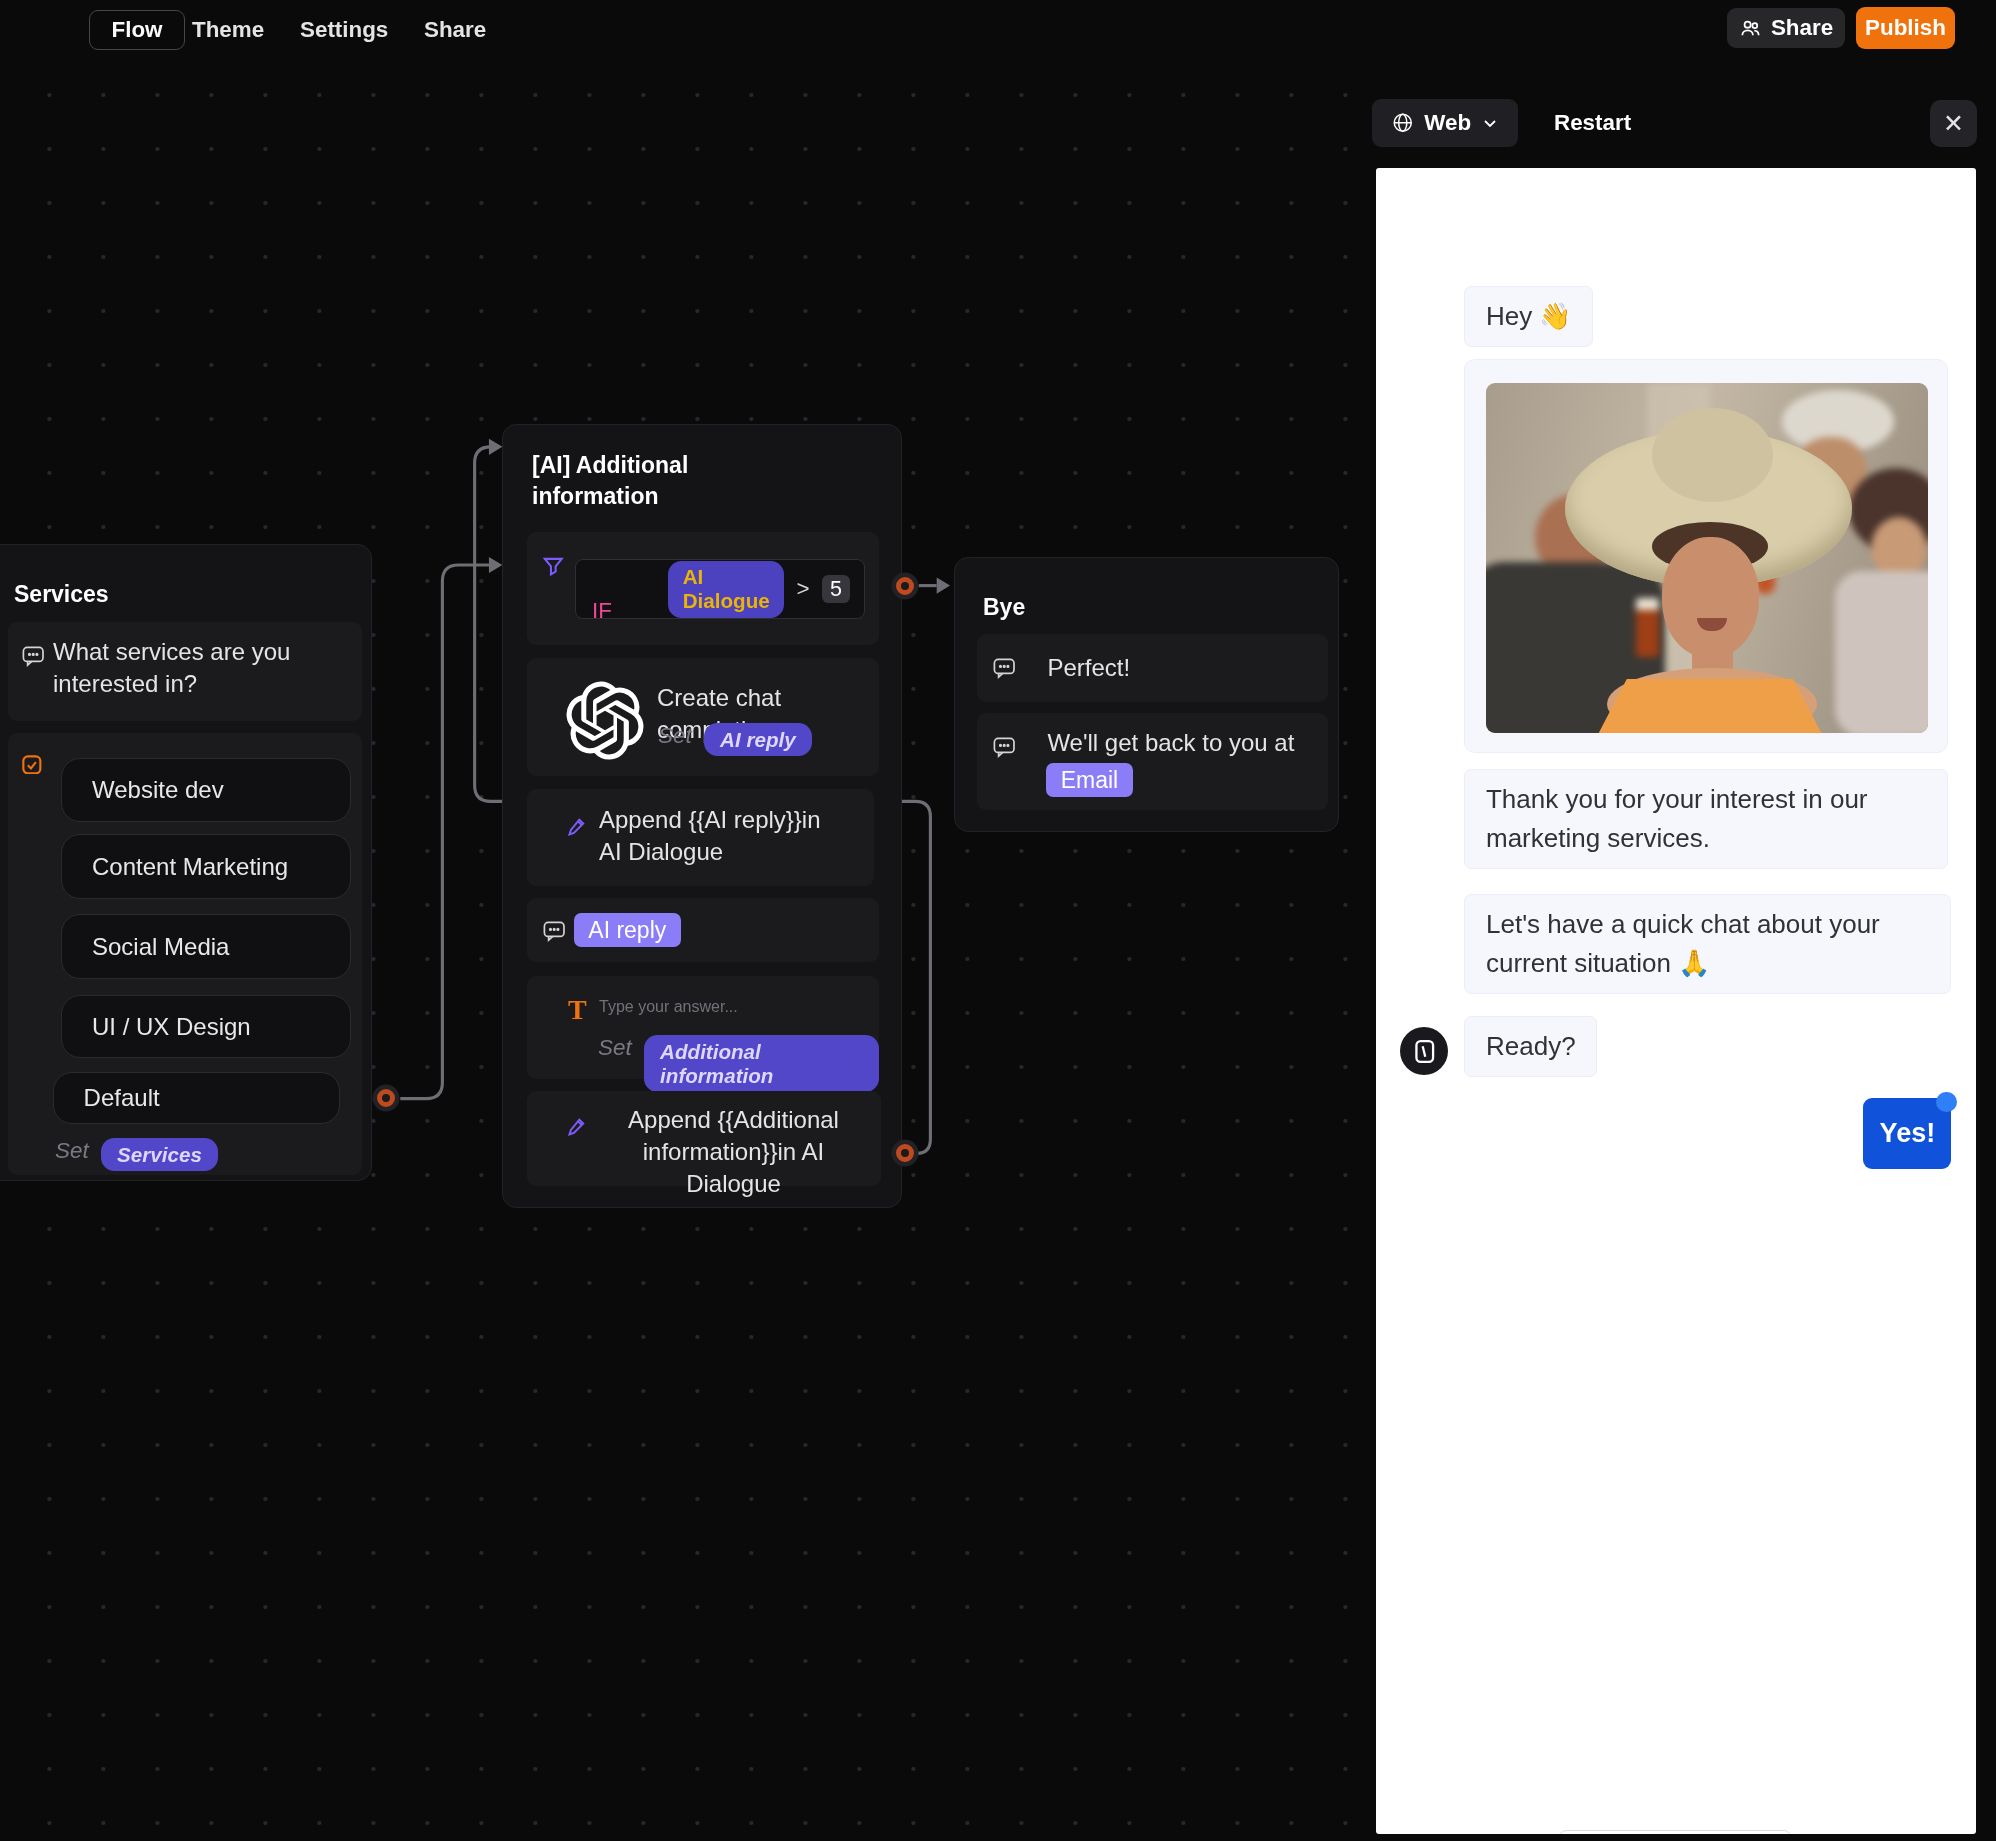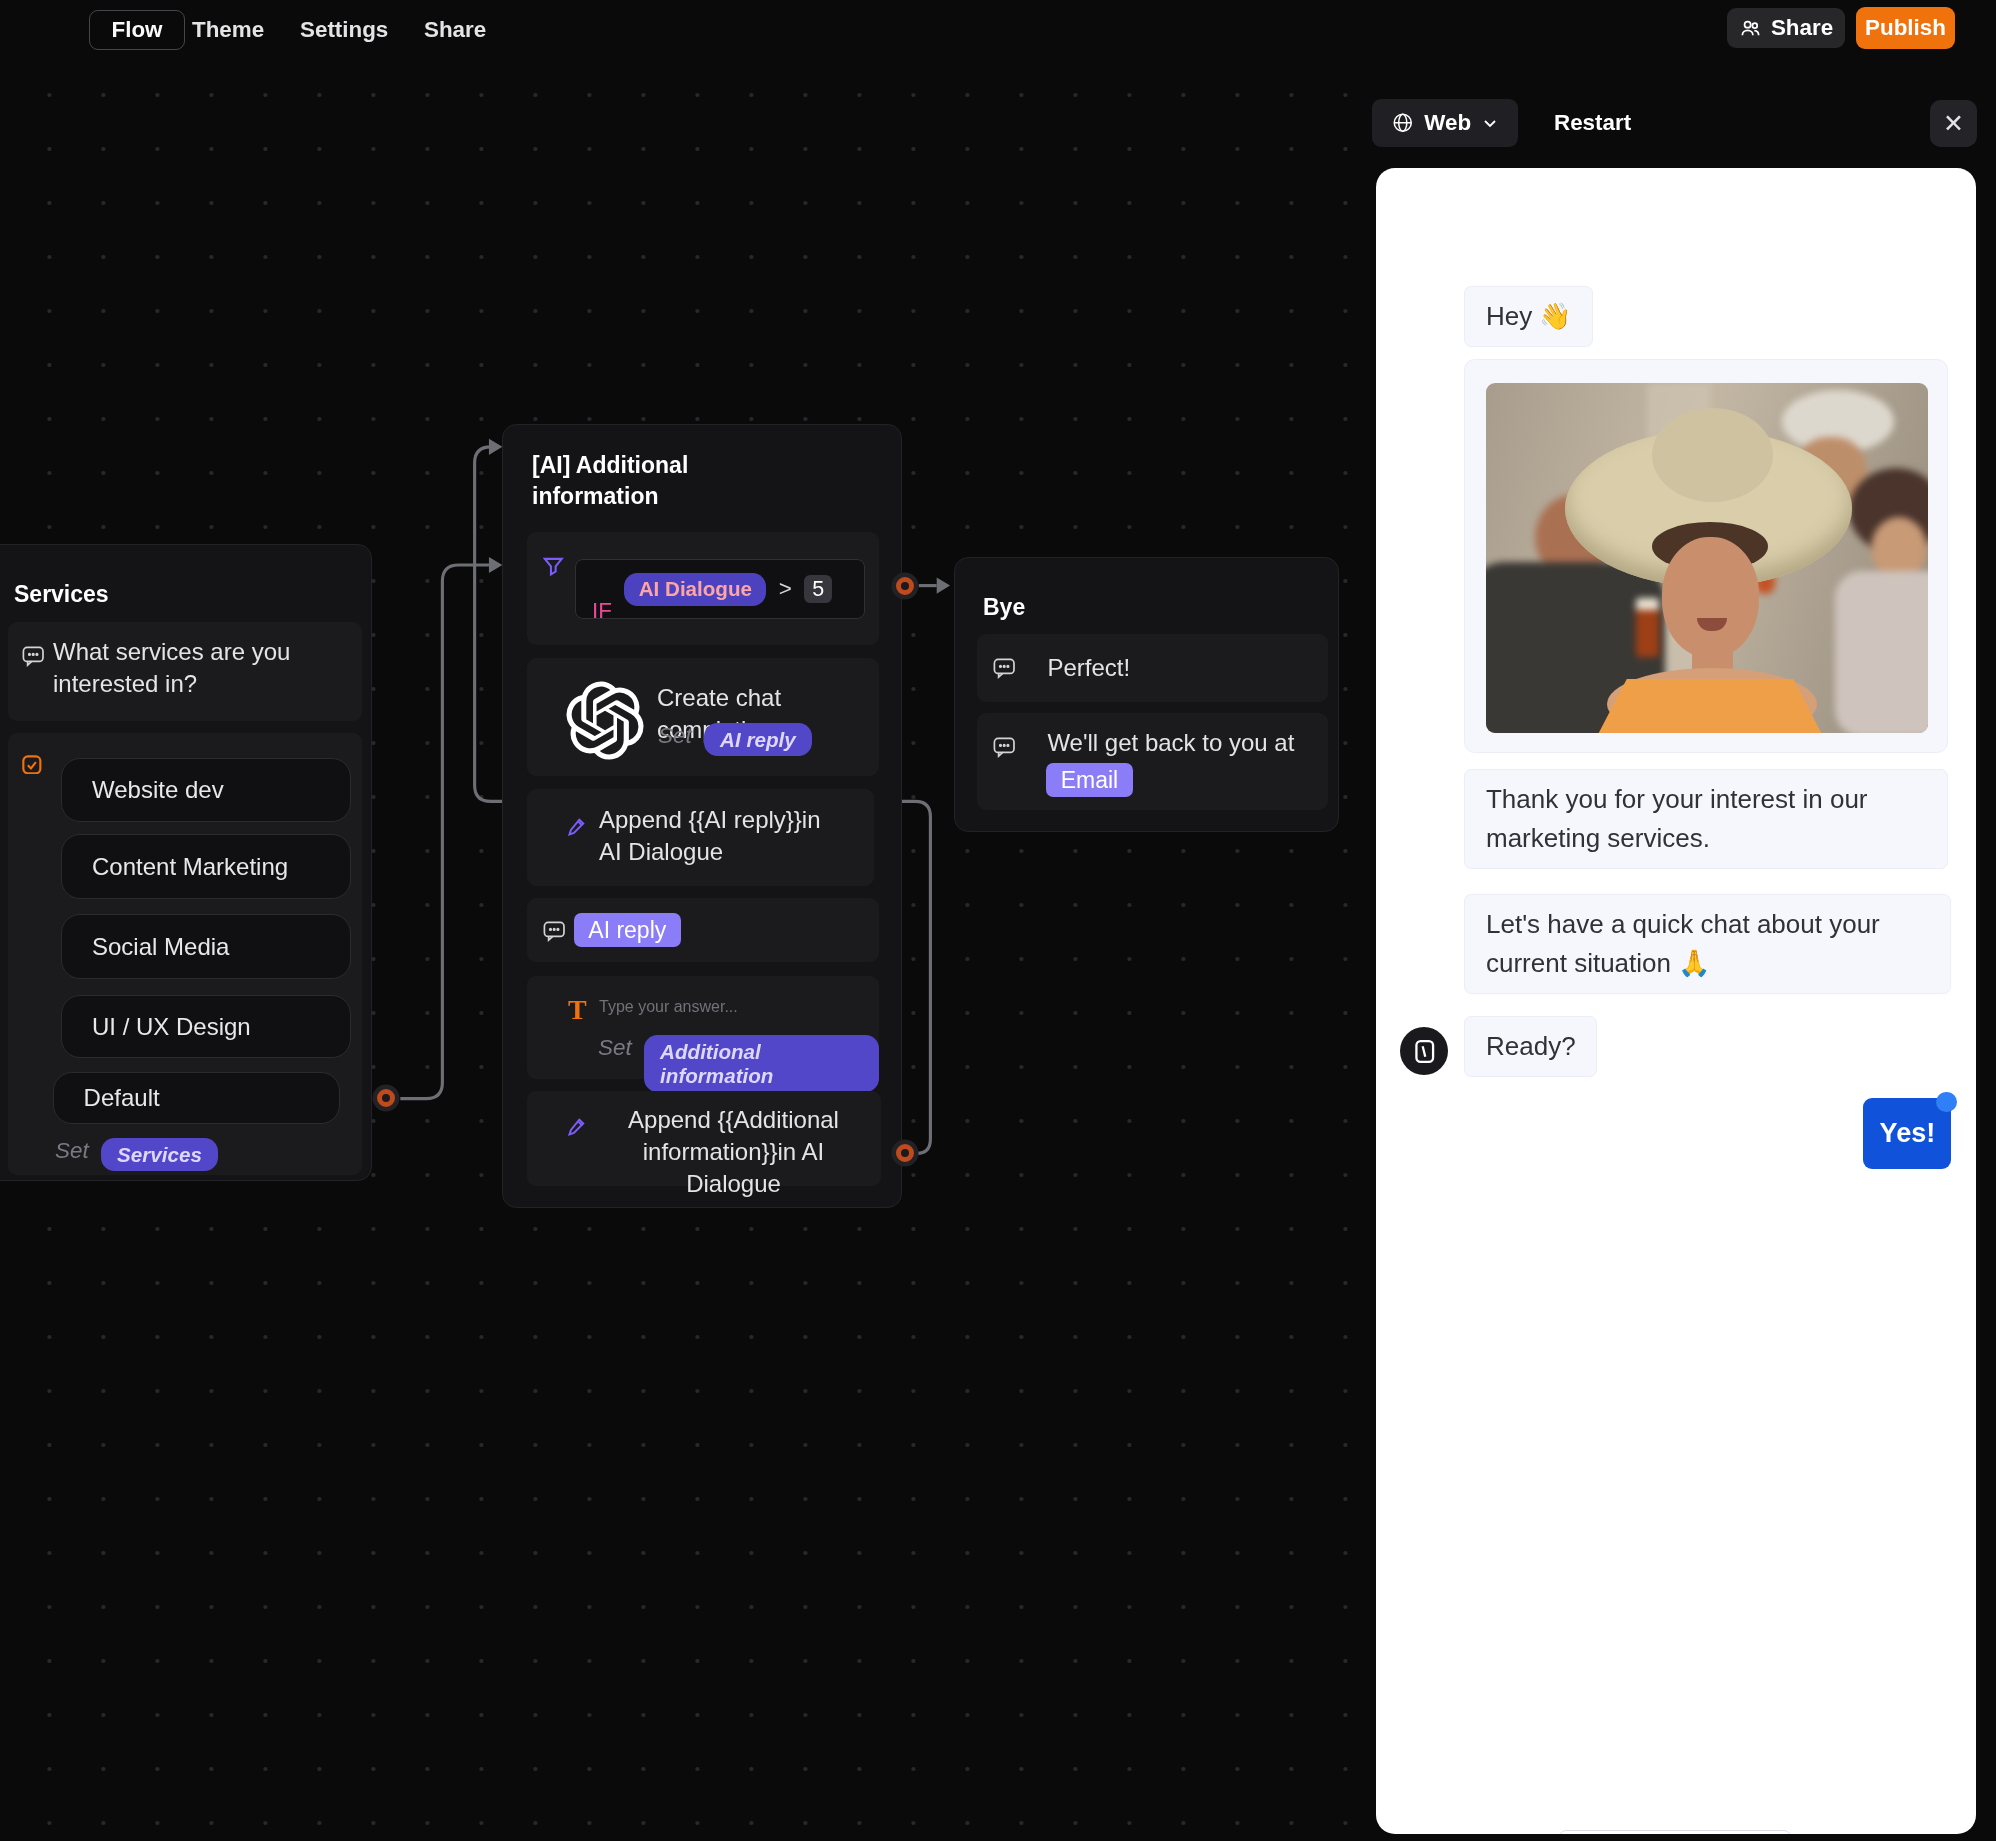--- a/index.html
+++ b/index.html
@@ -24,28 +24,28 @@
   .ghost-text { color:#71717a; font-size:16px; }
   .flow-btn { position:absolute; left:53px; width:290px; background:#101012; border:0.9px solid #2b2b2f; border-radius:19px; display:flex; align-items:center; padding-left:30px; color:#e8e8ea; font-size:24px; }
   .set-row { position:absolute; display:flex; gap:12.5px; }
   .set-label { color:#7a7a84; font-size:22.4px; font-style:italic; }
   .badge-deep { background:#5246c9; color:#ddd8ff; font-size:20.6px; font-weight:700; font-style:italic; border-radius:13.4px; padding:4.5px 16px; }
   .badge-light { background:#8b7cf8; color:#fff; font-size:23px; border-radius:7.2px; padding:3.6px 14.3px; }
   .chip-dark { background:#36363c; color:#fff; font-size:21.5px; border-radius:6.3px; padding:1.8px 8px; }
   .port { position:absolute; width:18px; height:18px; border-radius:50%; background:#1b1b1d; border:5.4px solid #bf4a1e; box-shadow:0 0 0 4.5px #222226; z-index:3; }
 
   .if-box { position:absolute; background:#101012; border:0.9px solid #2f2f34; border-radius:8px; display:flex; align-items:center; gap:12.5px; padding:0 16px; }
-  .if-badge { background:#4c42c0; color:#fca5a5; font-size:20.6px; font-weight:700; border-radius:13.4px; padding:4.5px 14.3px; }
+  .if-badge { background:#4c42c0; color:#eab308; font-size:20.6px; font-weight:700; border-radius:13.4px; padding:4.5px 14.3px;margin-left:44px; }
 
   
   .preview-overlay { position:absolute; left:1363px; top:59px; width:633px; height:1782px; background:#0a0a0b; z-index:11; }
   .web-btn { position:absolute; left:9px; top:40px; width:146px; height:48px; background:#202024; border-radius:9px; display:flex; align-items:center; justify-content:center; gap:10.7px; color:#fff; font-size:22.4px; font-weight:700; }
   .restart-btn { position:absolute; left:191px; top:40px; height:48px; display:flex; align-items:center; color:#fff; font-size:22.4px; font-weight:700; }
   .close-btn { position:absolute; left:567px; top:41px; width:47px; height:47px; background:#242428; border-radius:10.7px; color:#e4e4e7; font-size:25px; display:flex; align-items:center; justify-content:center; }
-  .chat-card { position:absolute; left:13.4px; top:109px; width:600px; height:1666px; background:#fff; border-radius:19px; overflow:hidden; }
+  .chat-card { position:absolute; left:13.4px; top:109px; width:600px; height:1666px; background:#fff; border-radius:3px; overflow:hidden; }
   .bubble { position:absolute; background:#f6f6fd; border:0.9px solid #ededf8; border-radius:7.2px; color:#303235; font-size:26px; line-height:39px; padding:9.9px 20.6px; }
   .avatar { position:absolute; width:48px; height:48px; border-radius:50%; background:#1a1a1e; display:flex; align-items:center; justify-content:center; }
   .yes-btn { position:absolute; left:487px; top:930px; width:88px; height:71px; background:#1152da; border-radius:9px; color:#fff; font-size:27px; font-weight:700; display:flex; align-items:center; justify-content:center; }
   .yes-dot { position:absolute; right:-5.4px; top:-6.3px; width:20.6px; height:20.6px; border-radius:50%; background:#2f7ff7; }
   .made-badge { position:absolute; left:183px; top:1662px; width:232px; height:39px; background:#fff; border:0.9px solid #dcdce6; border-radius:7.2px; display:flex; align-items:center; justify-content:center; gap:11.6px; color:#19233c; font-size:22.4px; font-weight:700; }
 
   
   .photo-card { position:absolute; left:88px; top:191px; width:484px; height:394px; background:#f6f6fd; border:0.9px solid #ededf8; border-radius:10.7px; }
   .photo { position:absolute; left:20.6px; top:23px; width:442px; height:350px; border-radius:9px; overflow:hidden; background:linear-gradient(105deg,#a89d8d,#c4b8a5 42%,#968c7d); }
   .photo div { position:absolute; }

